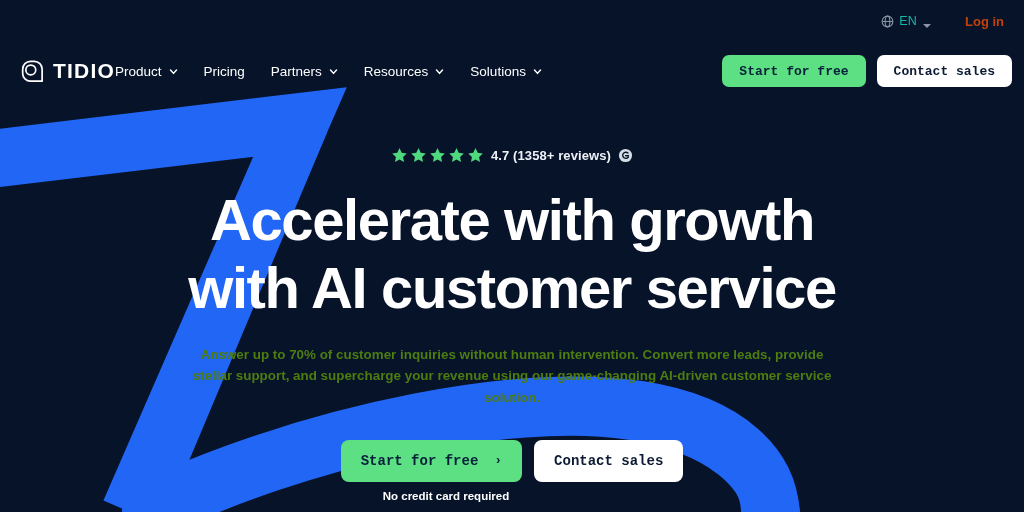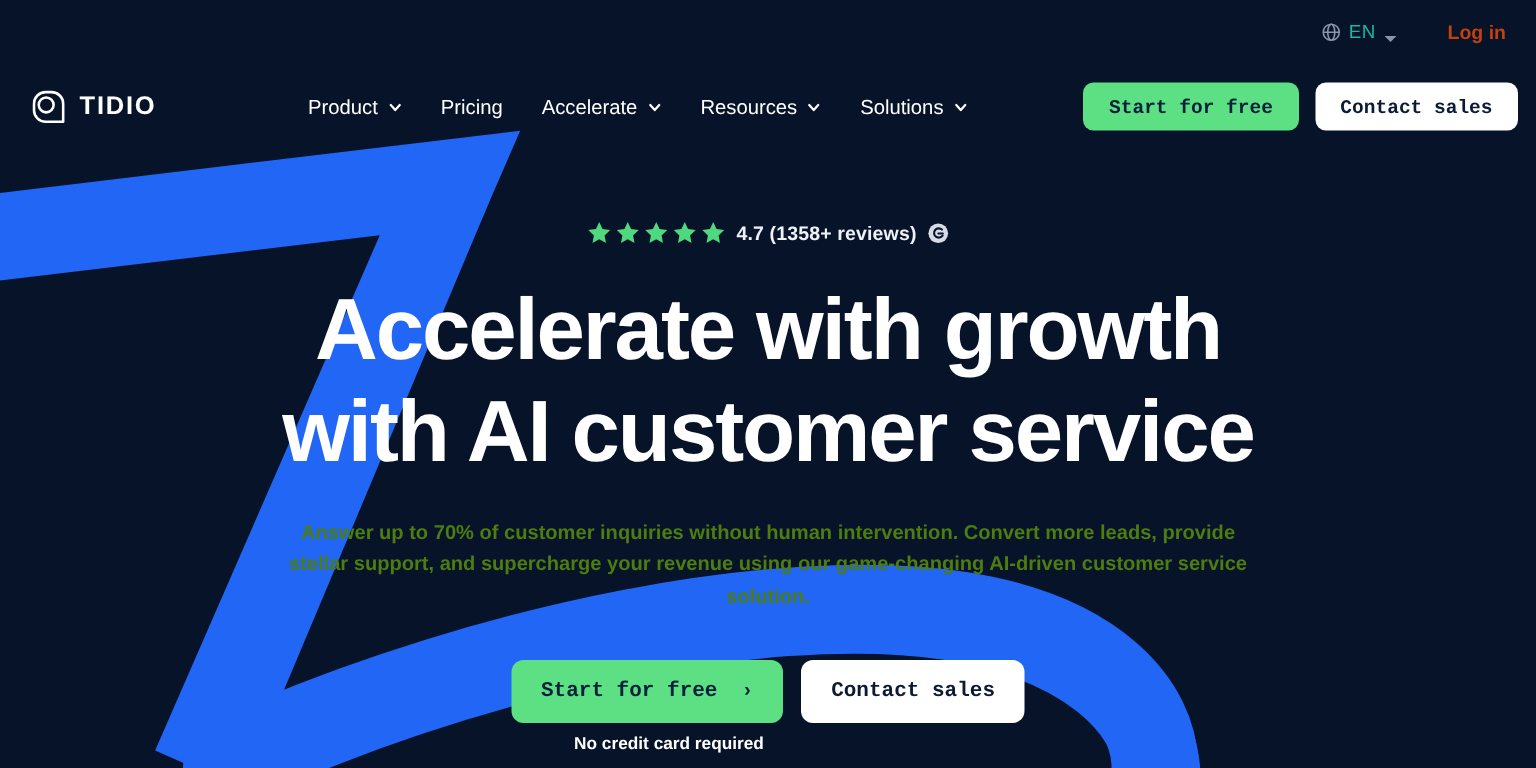--- a/index.html
+++ b/index.html
@@ -96,31 +96,30 @@
     display: flex;
     align-items: center;
     gap: 8px;
     margin-left: 18px;
     cursor: pointer;
     flex: 0 0 auto;
   }
   .brand-mark { width: 27px; height: 27px; line-height: 0; }
   .brand-mark svg { display: block; }
   .brand-name {
-    font-size: 17px;
+    font-size: 21px;
     font-weight: bold;
     letter-spacing: 1.2px;
     color: #ffffff;
   }
 
   .nav-links {
     display: flex;
     align-items: center;
     gap: 26px;
-    margin-left: 101px;
     justify-content: space-between;
   }
 
   .nav-item {
     display: flex;
     align-items: center;
     gap: 7px;
     font-size: 13.5px;
     color: #ffffff;
     cursor: pointer;
@@ -320,21 +319,21 @@
       <span class="chev">
         <svg viewBox="0 0 12 12" fill="none" stroke="#ffffff" stroke-width="2" stroke-linecap="round" stroke-linejoin="round">
             <path d="M2 4 L6 8.5 L10 4"></path>
           </svg>
       </span>
     </div>
     <div class="nav-item">
       <span>Pricing</span>
     </div>
     <div class="nav-item">
-      <span>Accelerate</span>
+      <span>Partners</span>
       <span class="chev">
         <svg viewBox="0 0 12 12" fill="none" stroke="#ffffff" stroke-width="2" stroke-linecap="round" stroke-linejoin="round">
             <path d="M2 4 L6 8.5 L10 4"></path>
           </svg>
       </span>
     </div>
     <div class="nav-item">
       <span>Resources</span>
       <span class="chev">
         <svg viewBox="0 0 12 12" fill="none" stroke="#ffffff" stroke-width="2" stroke-linecap="round" stroke-linejoin="round">

